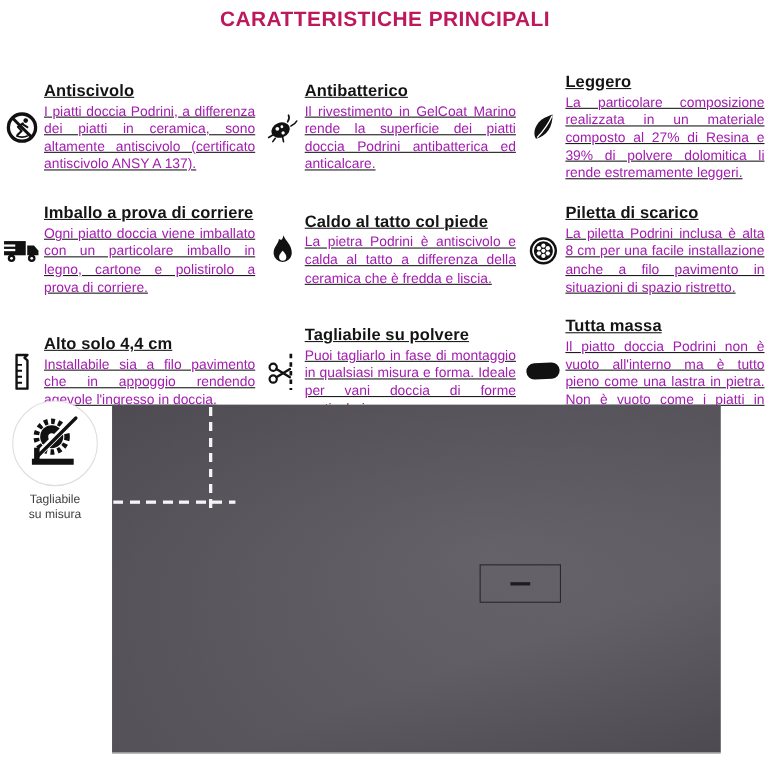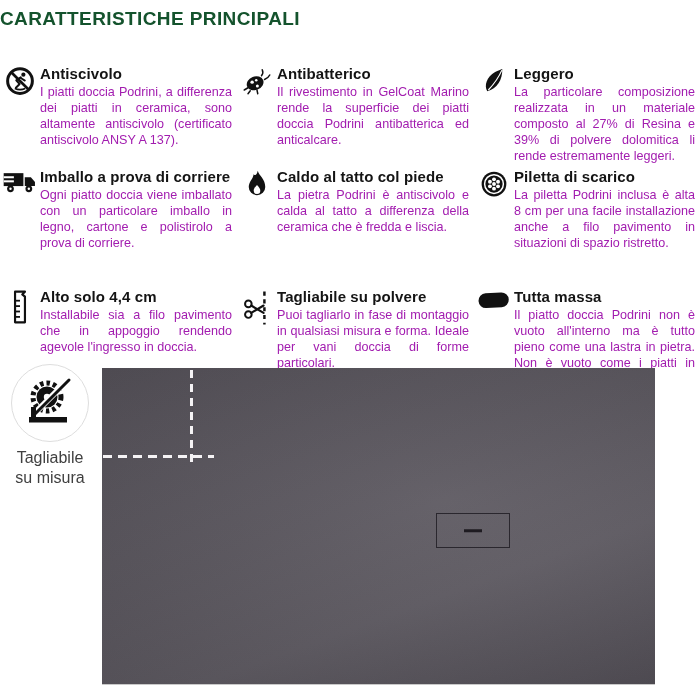--- a/index.html
+++ b/index.html
@@ -9,37 +9,39 @@
     width: 700px;
     height: 700px;
     background: #ffffff;
     overflow: hidden;
     font-family: "Liberation Sans", sans-serif;
     color: #1d1d1d;
   }
   .page-title {
     position: absolute;
     top: 8px; left: 0; right: 0;
+    text-align: center;
     font-size: 19px;
     font-weight: 700;
     letter-spacing: 0.4px;
-    color: #14532d;
+    color: #be185d;
   }
   .features {
     position: absolute;
     top: 63px; left: 0;
     width: 700px;
     display: grid;
     grid-template-columns: 237px 237px 226px;
     grid-template-rows: 103px 120px auto;
   }
   .feature {
     display: flex;
-    align-items: flex-start;
+    align-items: center;
     padding: 2px 5px 0 3px;
+    text-decoration: underline;
   }
   .feature .icon {
     flex: 0 0 34px;
     display: flex;
     justify-content: center;
     padding-top: 1px;
   }
   .feature .ftext { flex: 1; padding-left: 3px; }
   .feature h3 {
     font-size: 15px;
@@ -67,21 +69,21 @@
     margin: 0 auto;
     border: 1px solid #dedede;
     border-radius: 50%;
     display: flex;
     align-items: center;
     justify-content: center;
     background: #fff;
   }
   .badge .label {
     margin-top: 6px;
-    font-size: 16px;
+    font-size: 11px;
     line-height: 1.25;
     color: #3f3f3f;
   }
   
   .tray {
     position: absolute;
     left: 102px; top: 368px;
     width: 553px; height: 317px;
     background:
       radial-gradient(120% 95% at 62% 42%, rgba(255,255,255,0.07), rgba(0,0,0,0.14)),

